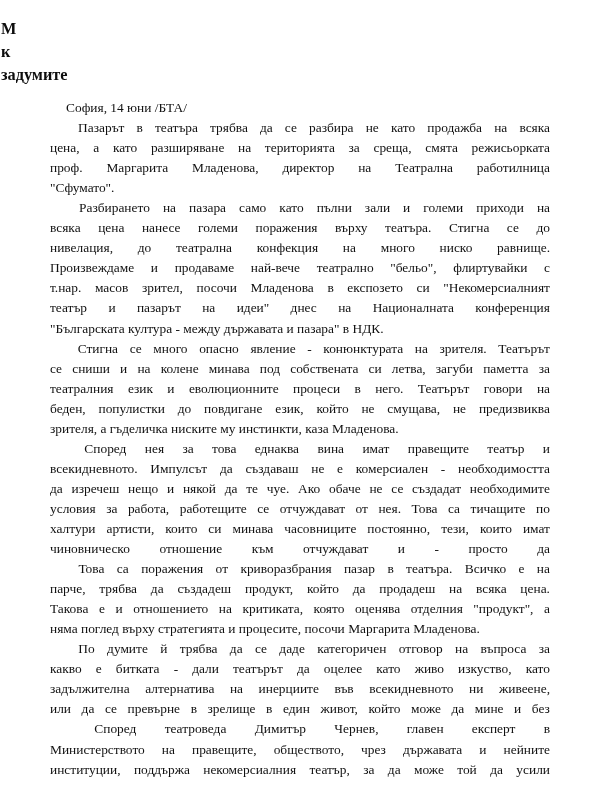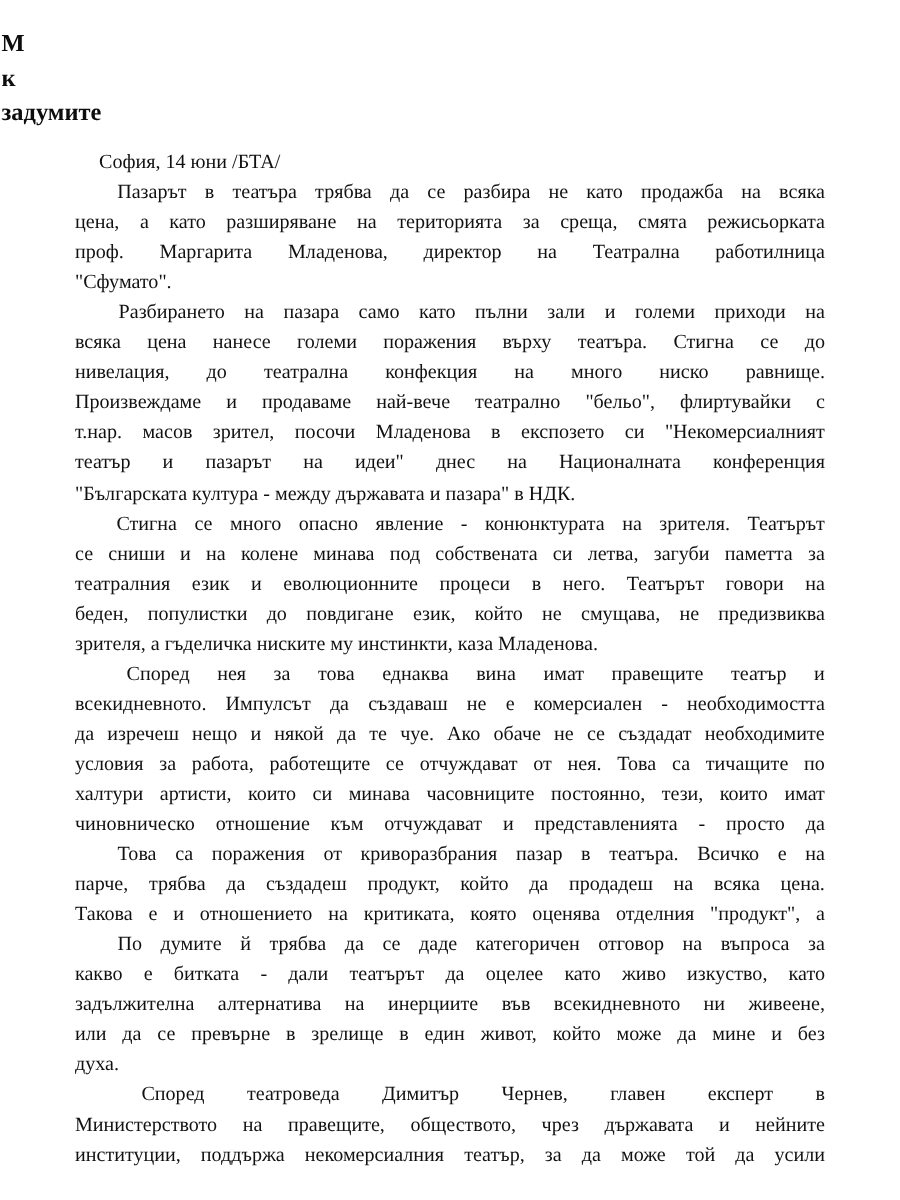--- a/index.html
+++ b/index.html
@@ -341,21 +341,20 @@
           <span>тези,</span>
           <span>които</span>
           <span>имат</span>
         </span>
       <span class="ln">
           <span>чиновническо</span>
           <span>отношение</span>
           <span>към</span>
           <span>отчуждават</span>
           <span>и</span>
-          <span>представленията</span>
           <span>-</span>
           <span>просто</span>
           <span>да</span>
         </span>
     </p>
 
     <p class="ptext">
       <span class="ln">
           <span class="ind"></span>
           <span>Това</span>
@@ -389,20 +388,21 @@
           <span>и</span>
           <span>отношението</span>
           <span>на</span>
           <span>критиката,</span>
           <span>която</span>
           <span>оценява</span>
           <span>отделния</span>
           <span>"продукт",</span>
           <span>а</span>
         </span>
+      <span class="ln last">няма поглед върху стратегията и процесите, посочи Маргарита Младенова.</span>
     </p>
 
     <p class="ptext">
       <span class="ln">
           <span class="ind"></span>
           <span>По</span>
           <span>думите</span>
           <span>й</span>
           <span>трябва</span>
           <span>да</span>
@@ -448,21 +448,20 @@
           <span>в</span>
           <span>един</span>
           <span>живот,</span>
           <span>който</span>
           <span>може</span>
           <span>да</span>
           <span>мине</span>
           <span>и</span>
           <span>без</span>
         </span>
-      <span class="ln last">духа.</span>
     </p>
 
     <p class="ptext clip-bottom">
       <span class="ln">
           <span class="ind"></span>
           <span>Според</span>
           <span>театроведа</span>
           <span>Димитър</span>
           <span>Чернев,</span>
           <span>главен</span>

